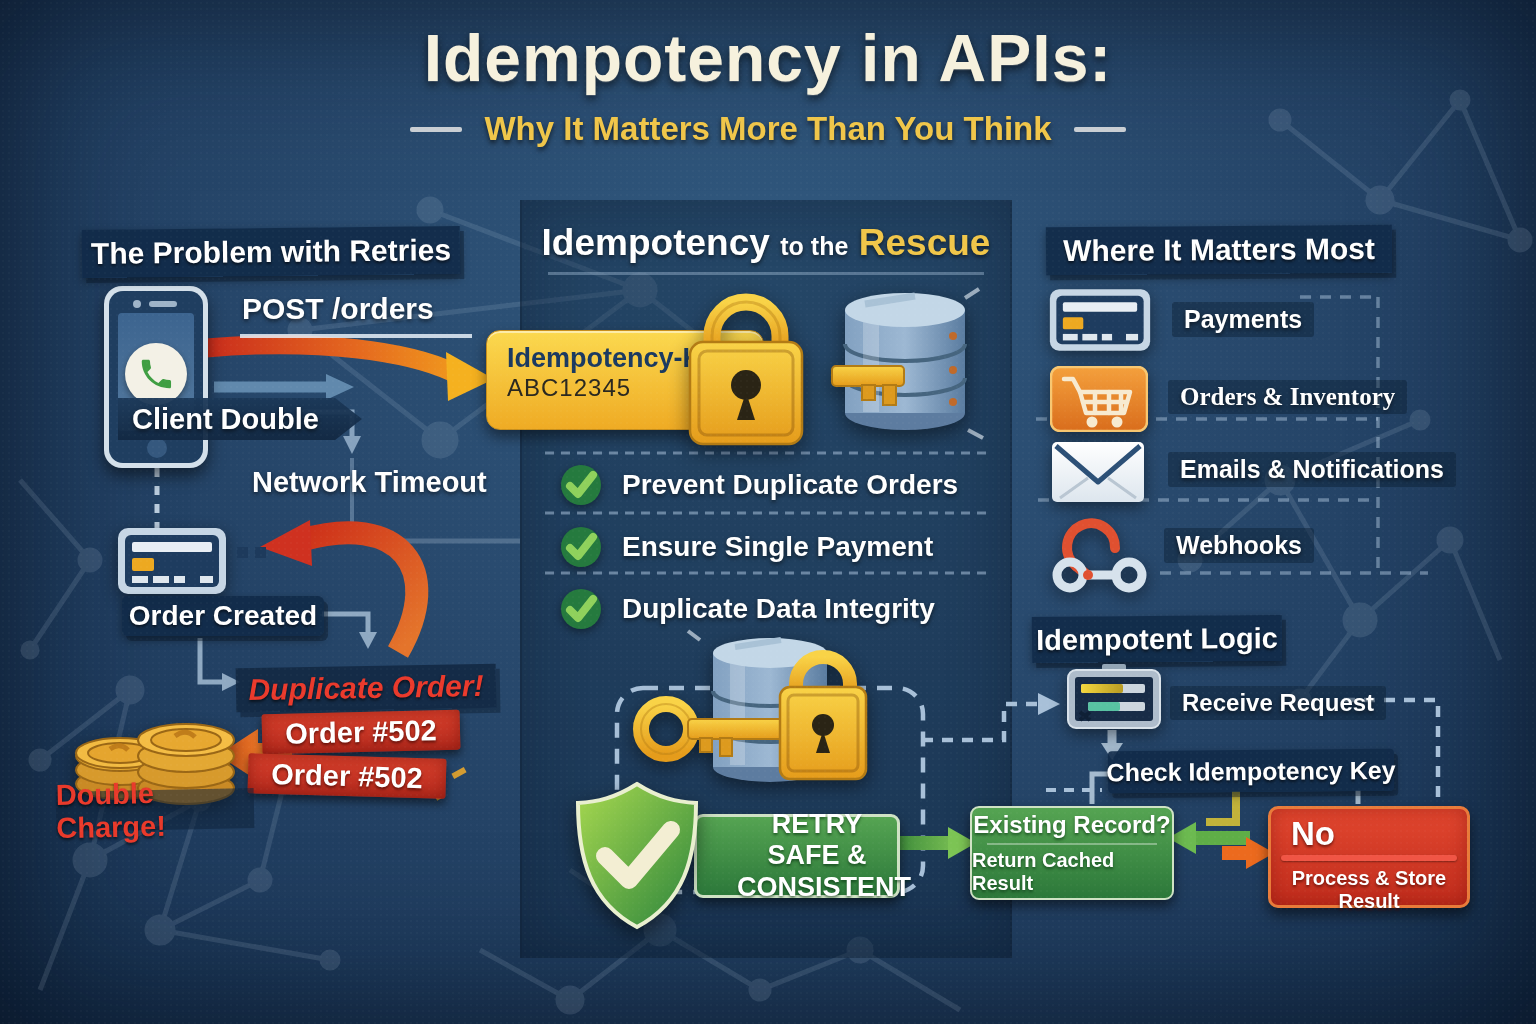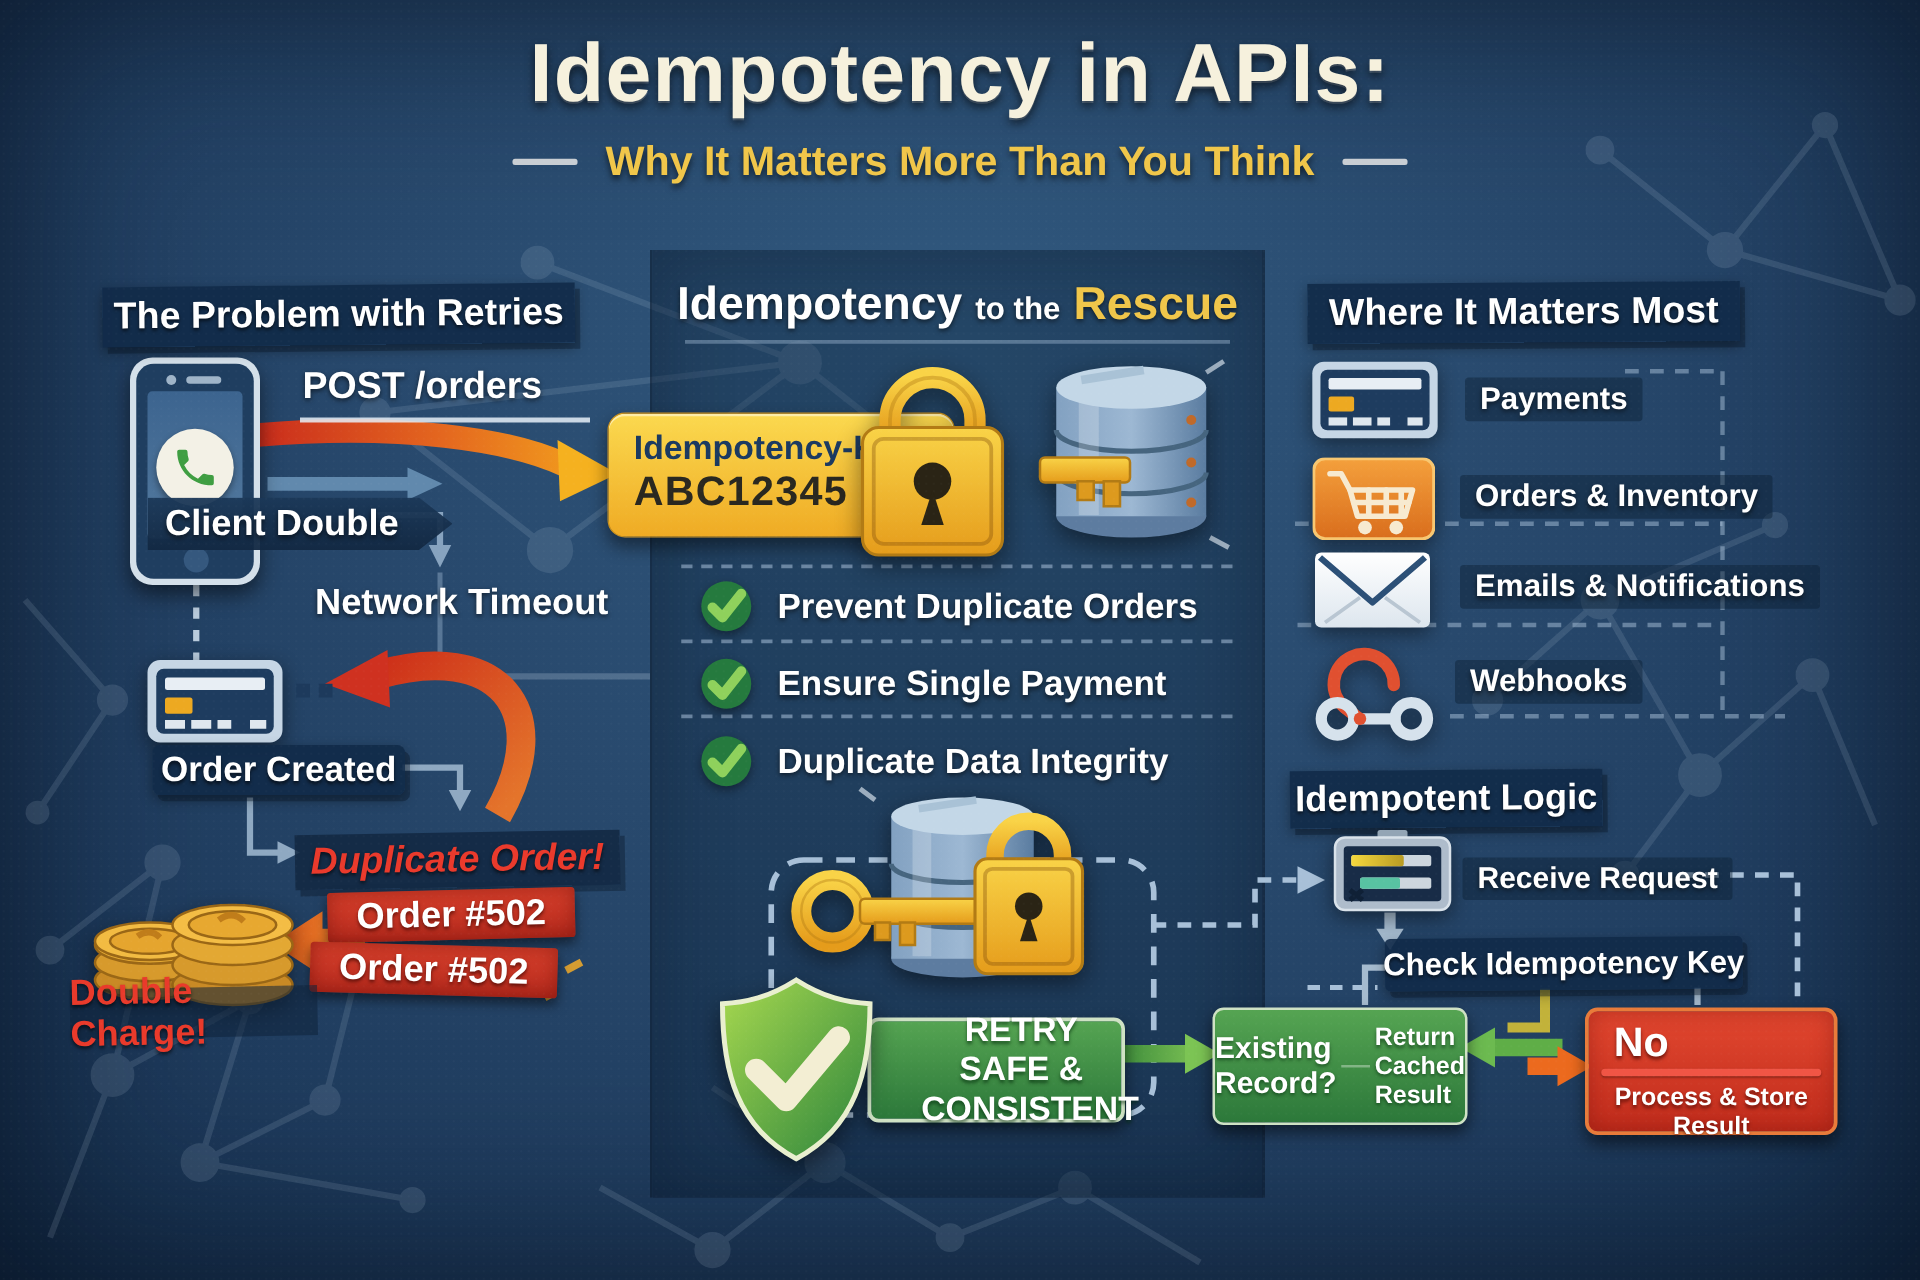--- a/index.html
+++ b/index.html
@@ -270,21 +270,21 @@
 
   <div class="abs" style="left:525px;top:222px;width:482px;text-align:center;z-index:6;white-space:nowrap;">
     <span class="lbl" style="font-size:37px;">Idempotency</span>
     <span class="lbl" style="font-size:25px;margin:0 6px;">to the</span>
     <span class="lbl" style="font-size:37px;color:#f0c64a;">Rescue</span>
   </div>
   <div class="abs" style="left:548px;top:272px;width:436px;height:3px;background:rgba(170,195,220,.4);z-index:6;"></div>
 
   <div class="abs" style="left:486px;top:330px;width:278px;height:100px;border-radius:14px;background:linear-gradient(180deg,#fbd94f,#efab24);border:1px solid #c78e1c;box-shadow:0 7px 14px rgba(0,0,0,.45), inset 0 2px 0 rgba(255,255,255,.5);z-index:6;padding:12px 0 0 20px;">
     <div style="font-weight:bold;font-size:27px;color:#1b3a61;">Idempotency-Key:</div>
-    <div style="font-weight:bold;font-size:33px;color:#2a2820;letter-spacing:1px;">ABC12345</div>
+    <div style="font-weight:normal;font-size:24px;color:#2a2820;letter-spacing:1px;">ABC12345</div>
   </div>
 
   <svg class="abs" style="left:650px;top:282px;z-index:7;filter:drop-shadow(0 7px 10px rgba(0,0,0,.45));" width="500" height="185" viewBox="0 0 500 185">
     <defs>
       <linearGradient id="dbBody" x1="0" y1="0" x2="1" y2="0">
           <stop offset="0" stop-color="#82a1c1"></stop>
           <stop offset="0.5" stop-color="#9db8d3"></stop>
           <stop offset="1" stop-color="#5a7ca0"></stop>
         </linearGradient>
       <linearGradient id="goldV" x1="0" y1="0" x2="0" y2="1">
@@ -417,21 +417,21 @@
     <rect x="1" y="1" width="96" height="64" rx="9" fill="url(#cartG)" stroke="#f8c771" stroke-width="2.5"></rect>
     <g stroke="#f7ead0" stroke-width="4.5" fill="none" stroke-linecap="round" stroke-linejoin="round">
       <path d="M14,13 h9 l7,13"></path>
       <path d="M30,26 L80,26 L74,47 L36,47 Z"></path>
       <path d="M45,26 V47 M59,26 V47 M71,27 V46"></path>
       <path d="M33,36 H77"></path>
     </g>
     <circle cx="42" cy="56" r="5.5" fill="#f7ead0"></circle>
       <circle cx="67" cy="56" r="5.5" fill="#f7ead0"></circle>
   </svg>
-  <div class="abs lbl strip" style="left:1168px;top:380px;font-size:25px;z-index:6;">Orders &amp; Inventory</div>
+  <div class="abs lbl strip" style="left:1168px;top:380px;font-size:25px;z-index:6;font-family:Liberation Serif, serif;">Orders &amp; Inventory</div>
 
   <svg class="abs" style="left:1050px;top:440px;z-index:6;filter:drop-shadow(0 5px 8px rgba(0,0,0,.45));" width="96" height="64" viewBox="0 0 96 64">
     <defs>
         <linearGradient id="envG" x1="0" y1="0" x2="0" y2="1">
           <stop offset="0" stop-color="#ffffff"></stop>
           <stop offset="1" stop-color="#dde6ee"></stop>
         </linearGradient>
       </defs>
     <rect x="2" y="2" width="92" height="60" rx="5" fill="url(#envG)"></rect>
     <path d="M6,6 L48,42 L90,6" fill="none" stroke="#2c5077" stroke-width="5" stroke-linejoin="round"></path>
@@ -466,21 +466,21 @@
     <rect x="15" y="20" width="64" height="9" rx="2" fill="#cdd6de"></rect>
     <rect x="15" y="20" width="42" height="9" rx="2" fill="url(#yBar)"></rect>
     <rect x="22" y="38" width="57" height="9" rx="2" fill="#cdd6de"></rect>
     <rect x="22" y="38" width="32" height="9" rx="2" fill="#58c2a2"></rect>
     <path d="M14,48 l10,8 m0,-8 l-10,8" stroke="#0f2036" stroke-width="4"></path>
   </svg>
   <div class="abs lbl strip" style="left:1170px;top:686px;font-size:24px;z-index:6;">Receive Request</div>
 
   <div class="abs banner" style="left:1108px;top:750px;width:286px;height:42px;font-size:25px;transform:rotate(-.5deg);z-index:6;border-radius:4px;">Check Idempotency Key</div>
 
-  <div class="abs greenbox" style="left:970px;top:806px;width:204px;height:94px;z-index:6;border-width:2px;display:flex;flex-direction:row;align-items:center;justify-content:center;gap:4px;">
+  <div class="abs greenbox" style="left:970px;top:806px;width:204px;height:94px;z-index:6;border-width:2px;display:flex;flex-direction:column;align-items:center;justify-content:center;gap:4px;">
     <div style="font-size:24px;">Existing Record?</div>
     <div class="divider-soft" style="width:170px;"></div>
     <div style="font-size:20px;">Return Cached Result</div>
   </div>
 
   <div class="abs" style="left:1268px;top:806px;width:202px;height:102px;z-index:6;background:linear-gradient(180deg,#e2472f,#c02c1c);border:3px solid #e87b3a;border-radius:10px;box-shadow:0 7px 13px rgba(0,0,0,.5), inset 0 0 18px rgba(120,15,8,.45);color:#fff;font-weight:bold;text-shadow:0 2px 3px rgba(70,6,2,.7);padding-top:6px;">
     <div style="font-size:33px;padding-left:20px;">No</div>
     <div style="height:6px;background:#f05545;border-radius:3px;margin:2px 10px 6px;box-shadow:0 1px 2px rgba(0,0,0,.4);"></div>
     <div style="font-size:20px;text-align:center;">Process &amp; Store Result</div>
   </div>

